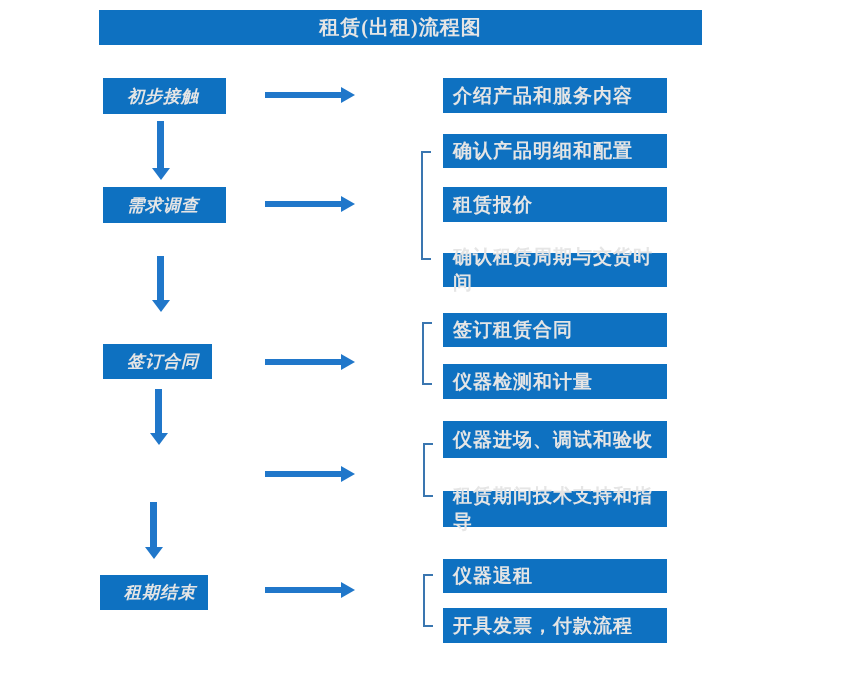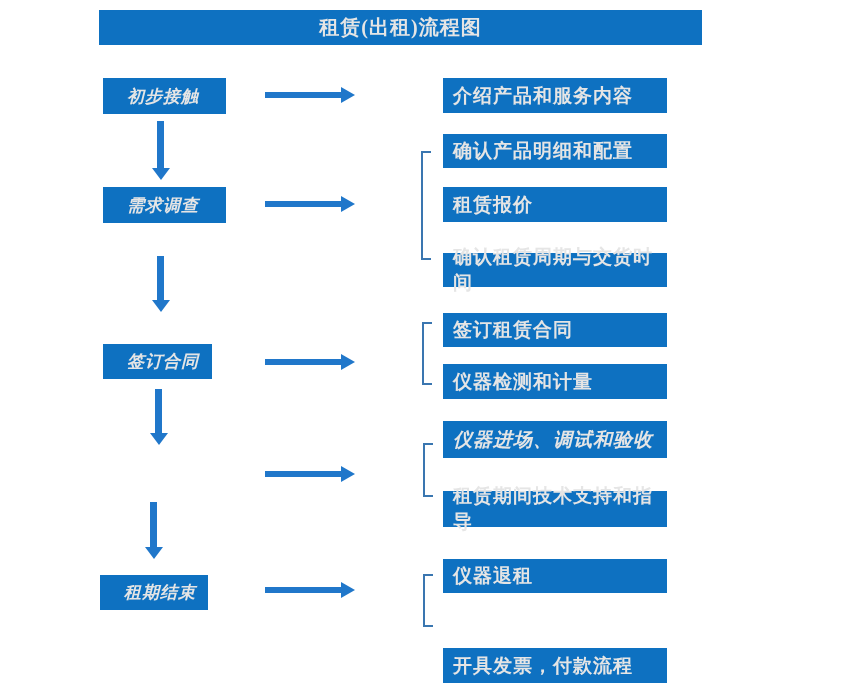--- a/index.html
+++ b/index.html
@@ -35,24 +35,24 @@
   #s3{left:100px;top:459px;width:108px;height:34px;}
   #s4{left:100px;top:575px;width:108px;height:35px;}
 
   
   #r0{top:78px;height:35px;}
   #r1{top:134px;height:34px;}
   #r2{top:187px;height:35px;}
   #r3{top:245px;height:34px;margin-top:8px;}
   #r4{top:313px;height:34px;}
   #r5{top:364px;height:35px;}
-  #r6{top:421px;height:37px;font-style:italic;}
+  #r6{top:421px;height:37px;}
   #r7{top:491px;height:36px;}
   #r8{top:559px;height:34px;}
-  #r9{top:608px;height:35px;margin-top:40px;}
+  #r9{top:608px;height:35px;}
 
   
   .harrow{
     position:absolute;left:265px;width:76px;height:6px;
     background:var(--arrow-blue);
   }
   .harrow::after{
     content:"";position:absolute;left:100%;top:-5px;
     border-top:8px solid transparent;
     border-bottom:8px solid transparent;

